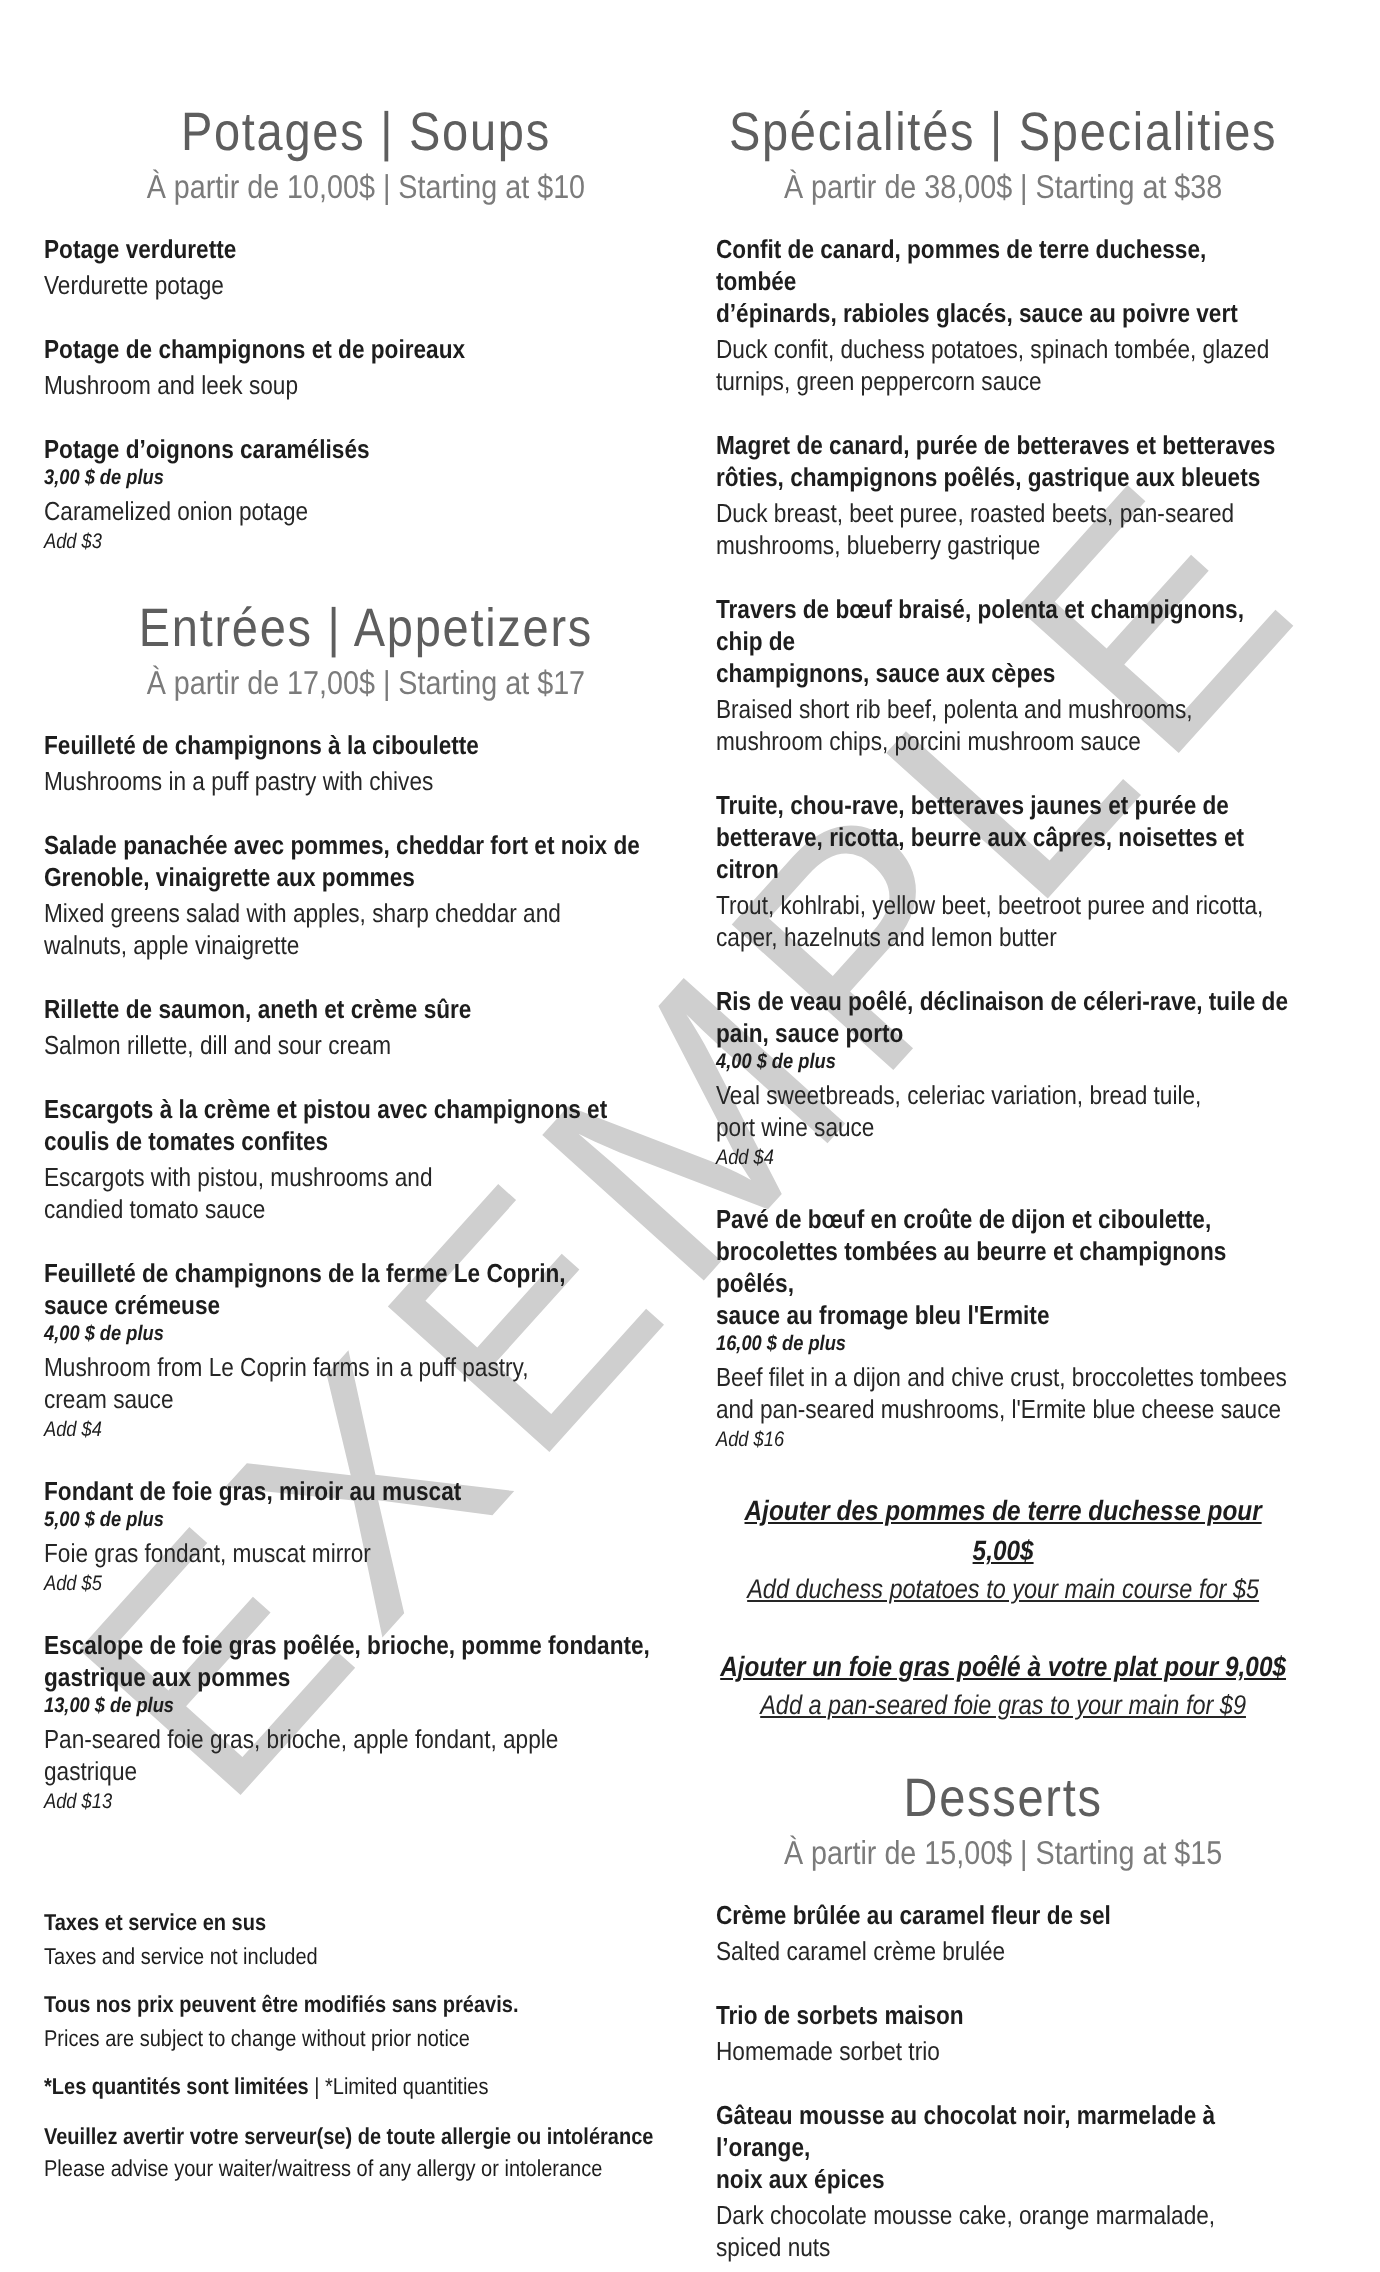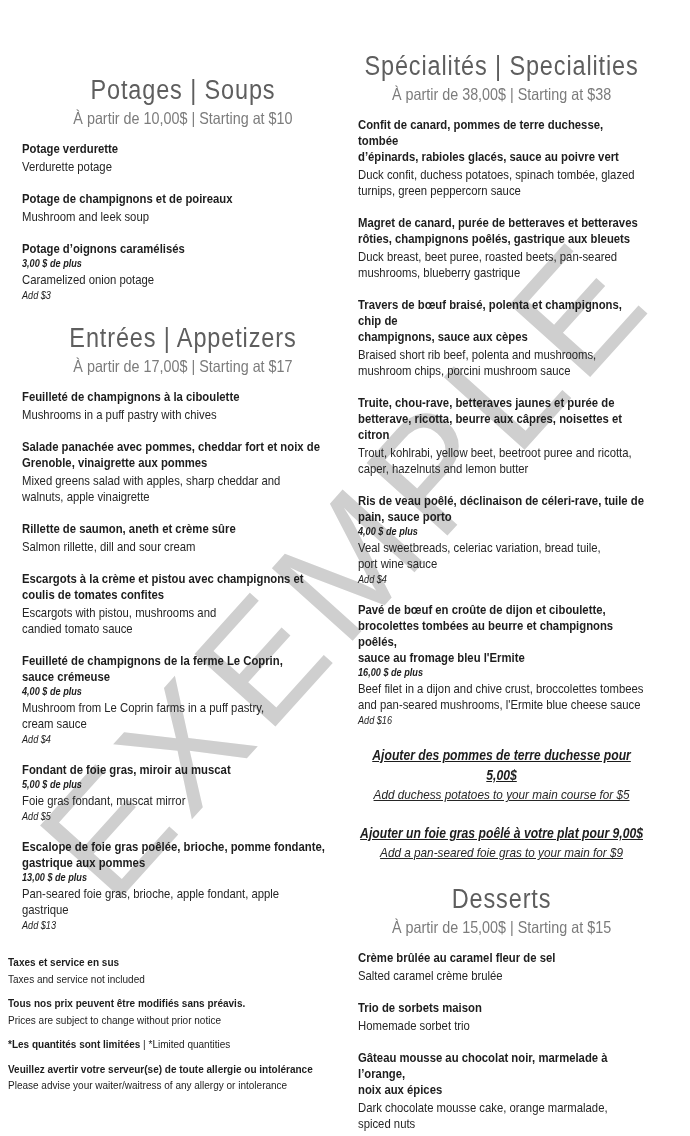--- a/index.html
+++ b/index.html
@@ -18,21 +18,21 @@
     font-size:158px;
     letter-spacing:10px;
     font-weight:400;
     color:#cfcfcf;
     white-space:nowrap;
     z-index:0;
     user-select:none;
   }
   .col{position:absolute;top:50px;z-index:1;}
   .col-inner{transform:scaleX(0.87);transform-origin:0 0;}
-  .col-left{left:22px;width:322px;margin-top:24px;}
+  .col-left{left:22px;width:322px;}
   .col-left .col-inner{width:370px;}
   .col-right{left:358px;width:287px;}
   .col-right .col-inner{width:330px;}
 
   .section-header{margin-bottom:12px;}
   .section-header.not-first{margin-top:20px;}
   .sec-title{
     font-size:27px;line-height:33px;
     letter-spacing:1px;
     color:#5e5e5e;
@@ -49,21 +49,21 @@
   .fr{font-weight:700;font-size:13px;line-height:16px;white-space:pre-line;}
   .en{font-size:13px;line-height:16px;white-space:pre-line;margin-top:2px;color:#262626;}
   .pfr{font-weight:700;font-style:italic;font-size:10.5px;line-height:13px;}
   .pen{font-style:italic;font-size:10.5px;line-height:13px;margin-top:1px;}
 
   .addon{text-align:center;margin:18px 0 18px 0;}
   .addon-fr{font-weight:700;font-style:italic;text-decoration:underline;font-size:14px;line-height:20px;}
   .addon-en{font-style:italic;text-decoration:underline;font-size:13.5px;line-height:20px;color:#262626;}
 
   .footer-notes{
-    position:absolute;left:8px;top:954px;width:322px;z-index:1;
+    position:absolute;left:22px;top:954px;width:322px;z-index:1;
   }
   .footer-inner{transform:scaleX(0.87);transform-origin:0 0;width:380px;}
   .fline{font-size:11.5px;line-height:16.5px;}
   .fline.gap{margin-top:8px;}
   .fline .b{font-weight:700;}
 </style>
 </head>
 <body>
 
 <div class="page">

